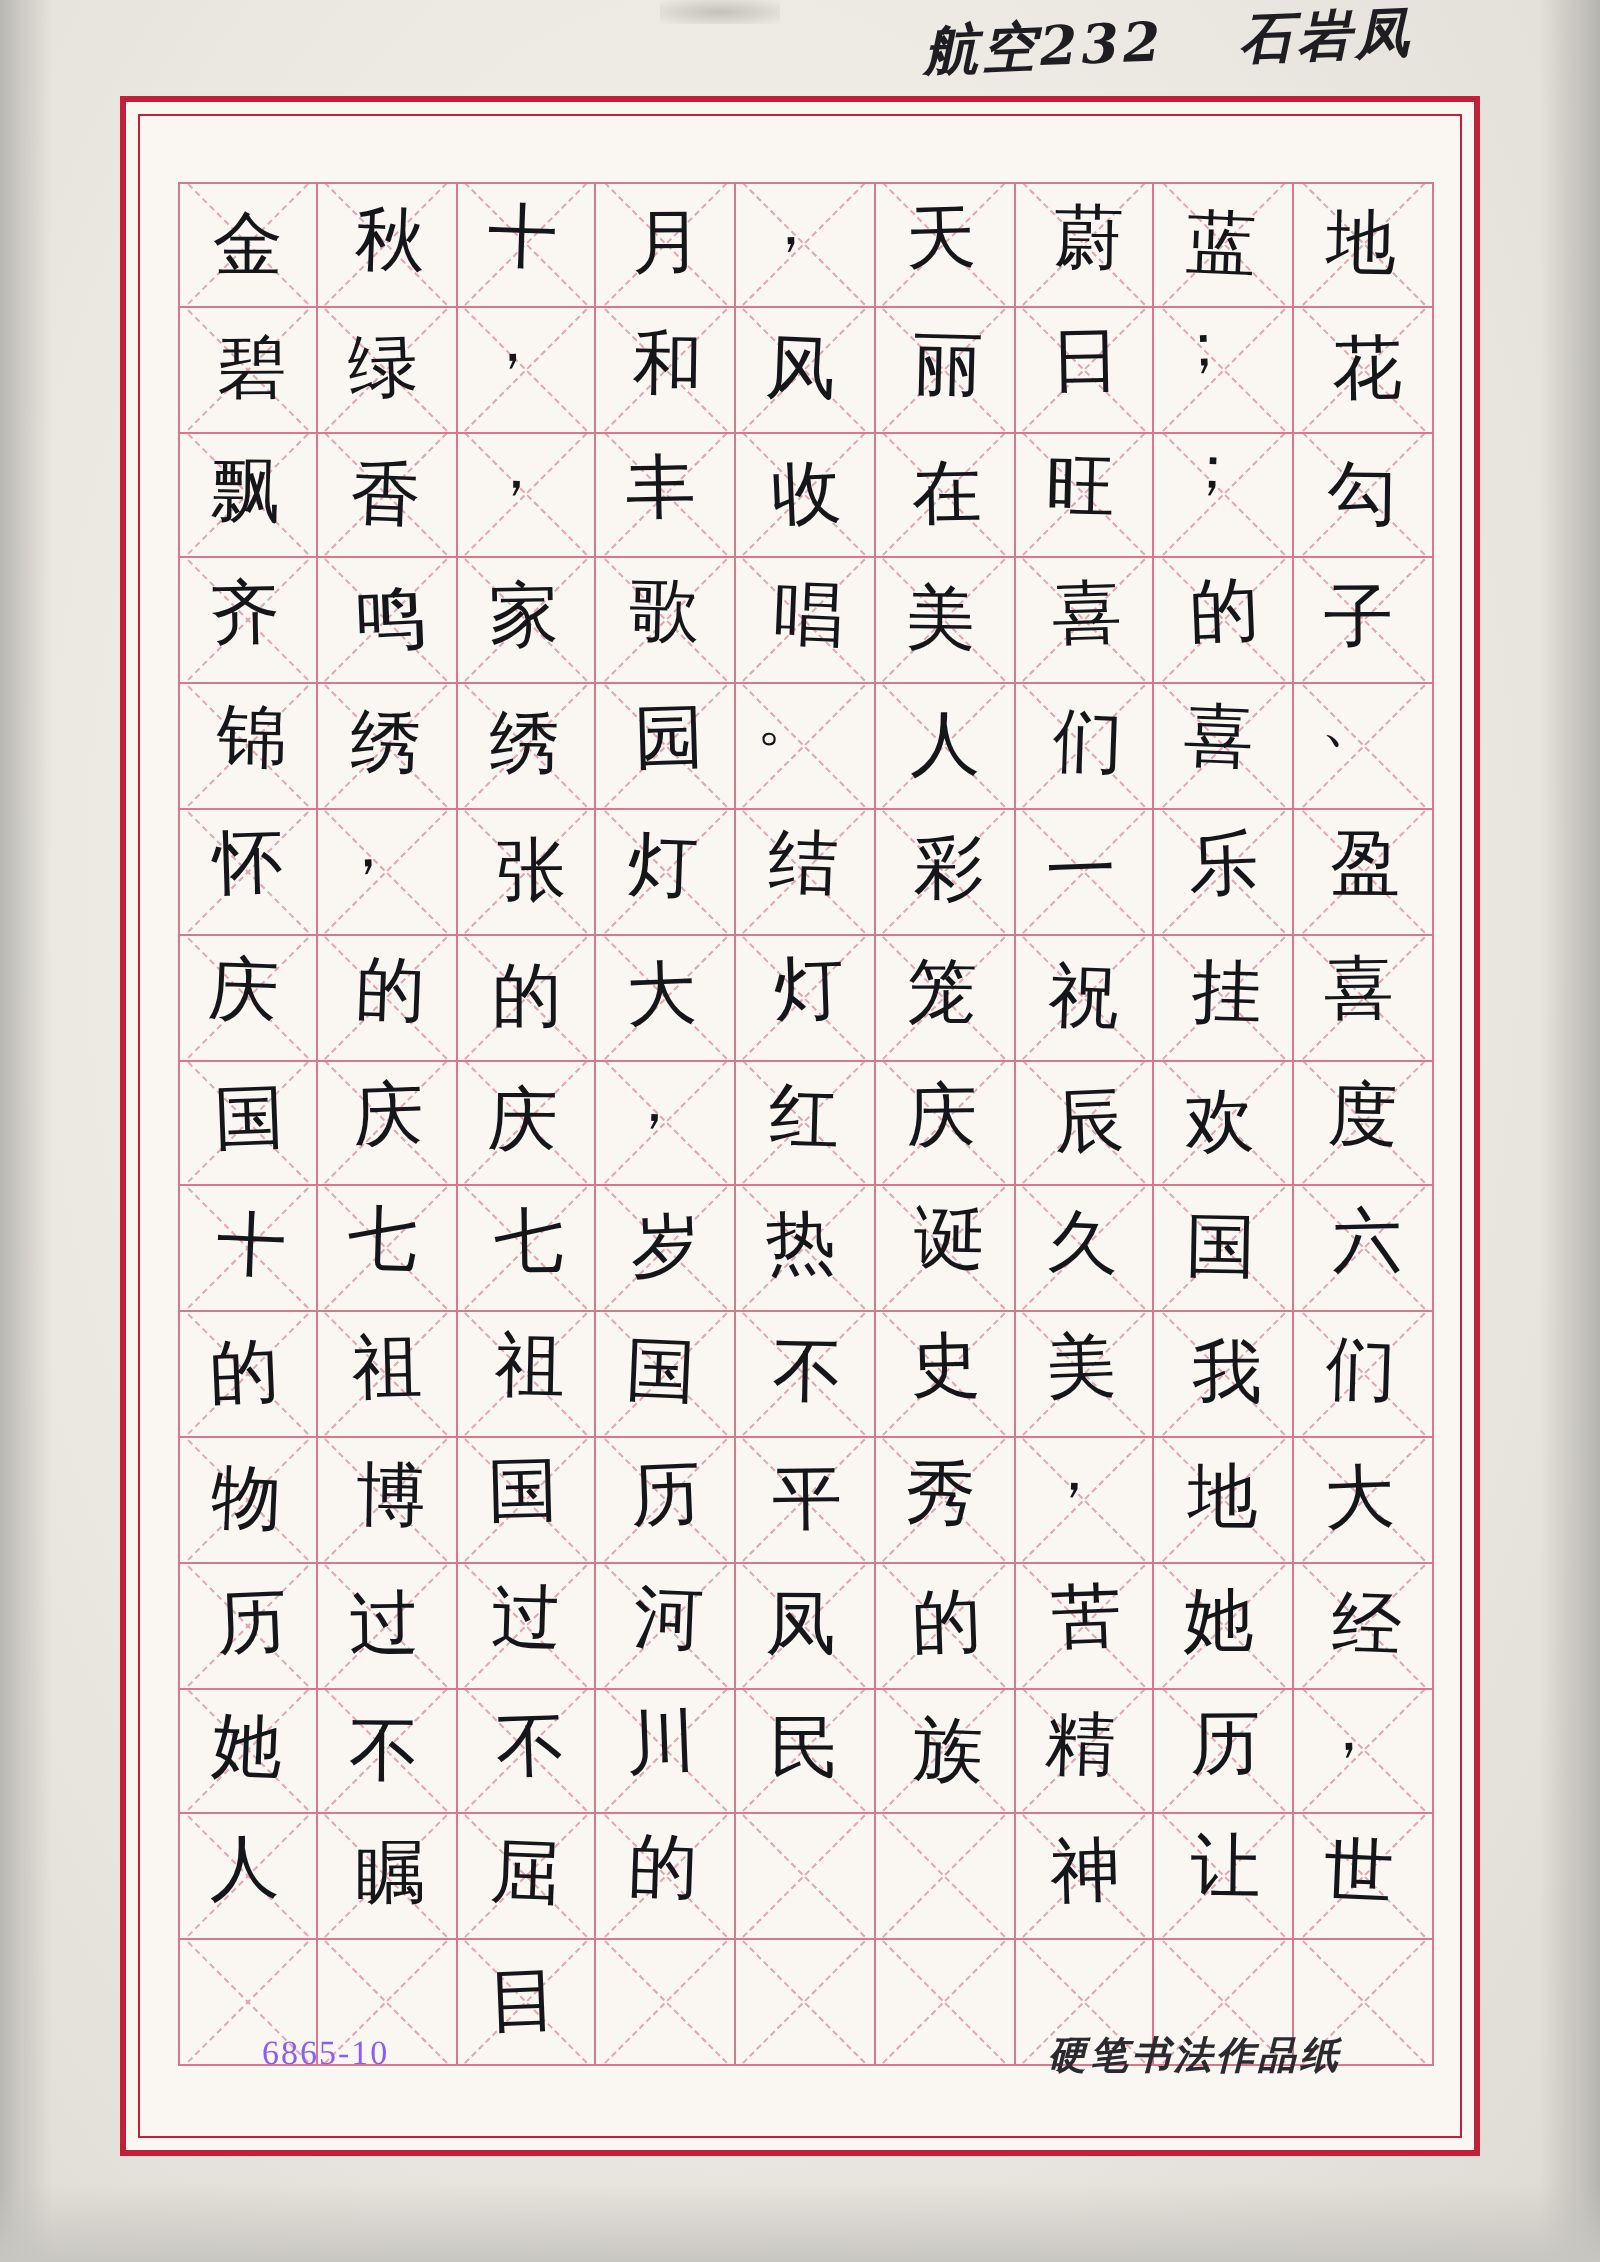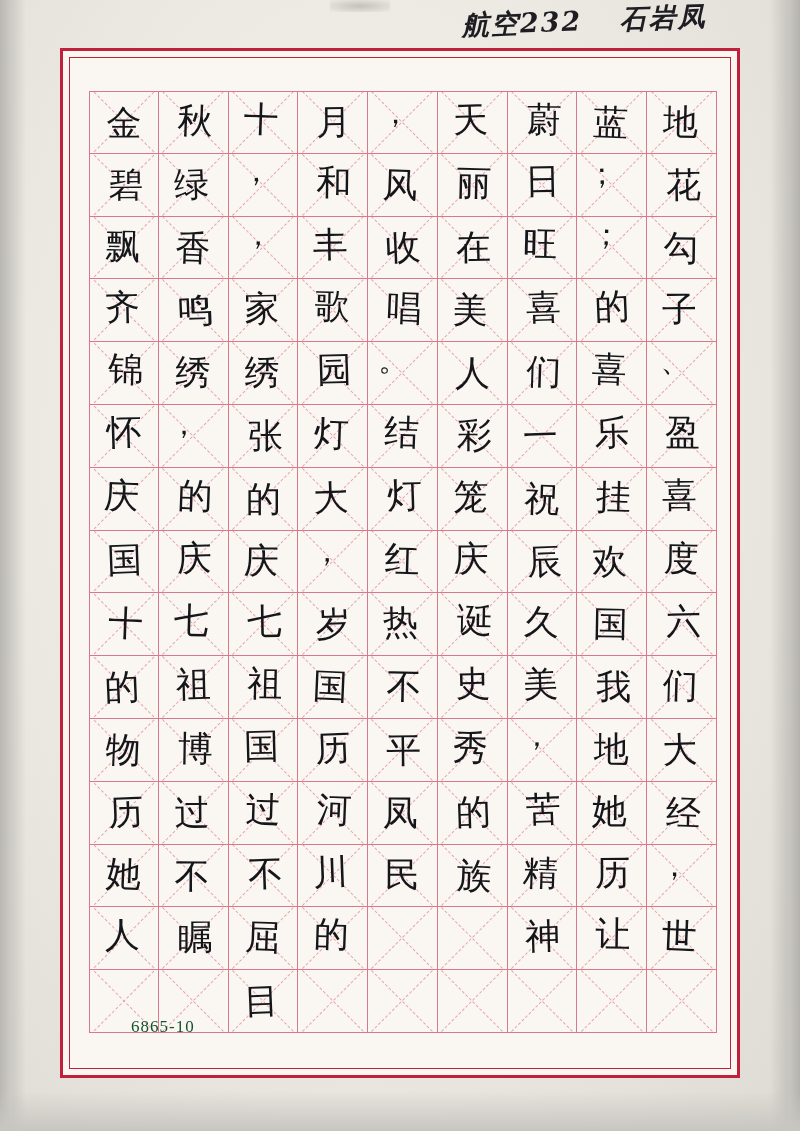--- a/index.html
+++ b/index.html
@@ -154,21 +154,21 @@
     padding-left: 12px;
     padding-top: 4px;
     font-size: 30px;
   }
 
   
   #footer-code {
     position: absolute;
     left: 68px;
     bottom: 38px;
-    color: #14532d;
+    color: #8b5cf6;
     font-family: "Liberation Serif", serif;
     font-size: 17px;
     letter-spacing: 1px;
   }
   #footer-title {
     position: absolute;
     right: 66px;
     bottom: 34px;
     color: #2a2a2f;
     font-family: "DejaVu Serif", serif;
@@ -584,18 +584,19 @@
         </div>
         <div class="cell"></div>
         <div class="cell"></div>
         <div class="cell"></div>
         <div class="cell"></div>
         <div class="cell"></div>
         <div class="cell"></div>
       </div>
 
     <div id="footer-code">6865-10</div>
+    <div id="footer-title">硬笔书法作品纸</div>
   </div>
 
   <div id="paper-shadow-left"></div>
   <div id="paper-shadow-right"></div>
   <div id="paper-shadow-bottom"></div>
 </div>
 
 </body></html>

